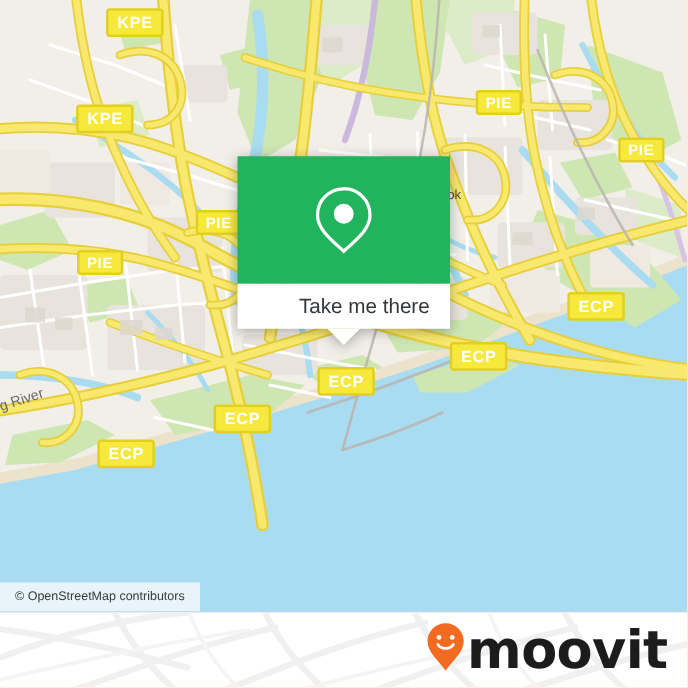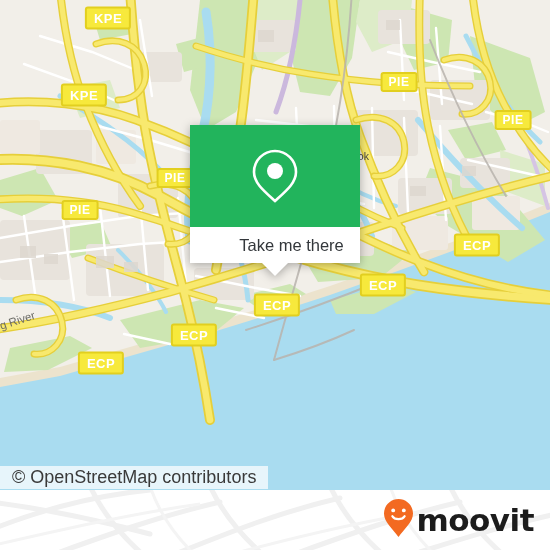--- a/index.html
+++ b/index.html
@@ -96,21 +96,21 @@
   #attribution {
     position: absolute;
     left: 0;
     top: 466px;
     height: 23px;
     padding: 0 12px 0 12px;
     display: flex;
     align-items: center;
     background: rgba(255,255,255,0.72);
     color: #3a3a3a;
-    font-size: 18px;
+    font-size: 10px;
     font-family: "Liberation Sans", sans-serif;
     box-sizing: border-box;
   }
 
   
   #footer {
     position: absolute;
     left: 0;
     top: 490px;
     width: 550px;
@@ -137,21 +137,21 @@
     position: absolute;
     right: 16px;
     top: 50%;
     transform: translateY(-50%);
     display: flex;
     align-items: center;
     gap: 2px;
   }
   #logo-wordmark {
     color: #1c1c1c;
-    font-size: 31px;
+    font-size: 42px;
     font-weight: bold;
     font-family: "DejaVu Sans", sans-serif;
     letter-spacing: -0.5px;
     line-height: 1;
   }
 </style>
 </head>
 <body>
 
 <div id="app">

